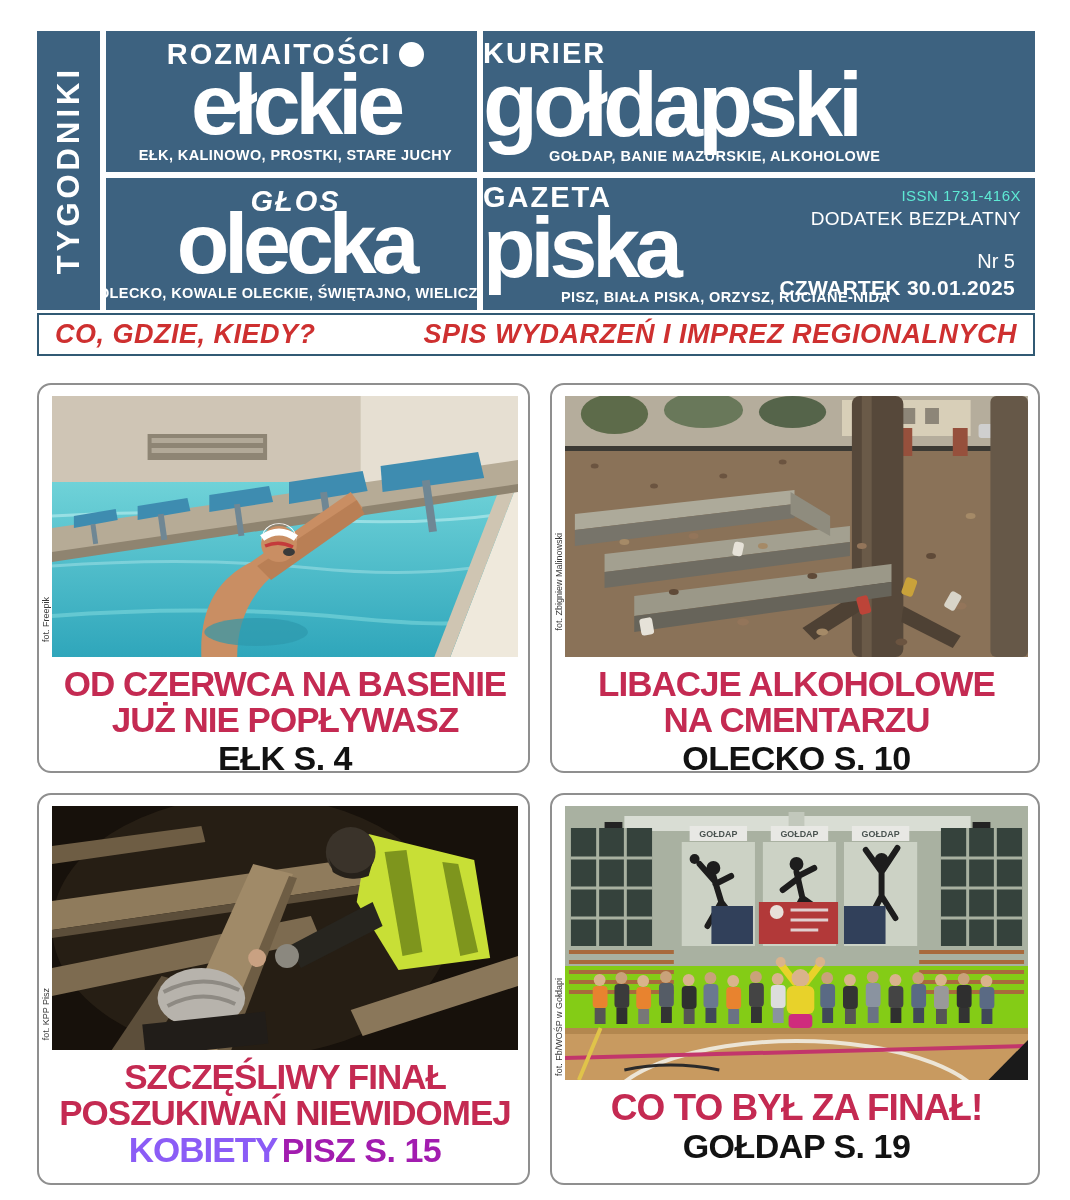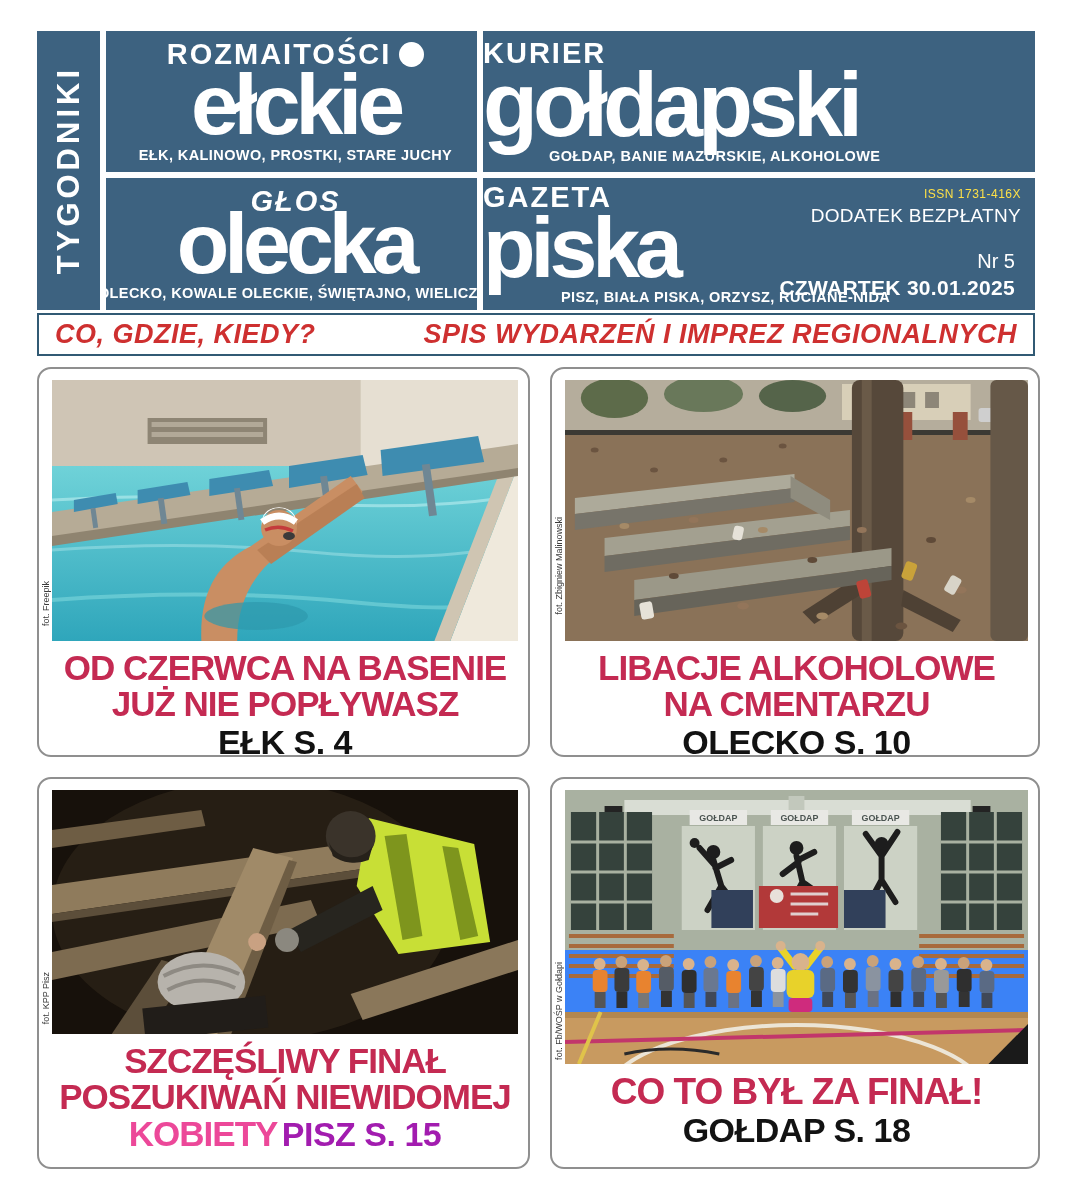--- a/index.html
+++ b/index.html
@@ -18,48 +18,48 @@
   .cell.center{align-items:center;text-align:center;padding-left:8px;}
   .cell.left{align-items:flex-start;}
   .kicker{font-size:29px;font-weight:bold;letter-spacing:2px;line-height:1;display:flex;align-items:center;gap:8px;}
   .kicker .dot{width:25px;height:25px;border-radius:50%;background:#fff;display:inline-block;}
   .bigword{font-weight:bold;line-height:.78;letter-spacing:-5px;margin-top:2px;}
   .bw1{font-size:86px;}  .bw2{font-size:90px;} .bw3{font-size:86px;} .bw4{font-size:86px;}
   .regions{font-size:14.5px;font-weight:bold;letter-spacing:.4px;margin-top:8px;white-space:nowrap;}
   .cell-goldapski .regions{margin-left:66px;}
   .cell-piska .regions{margin-left:78px;}
   .issue-top{position:absolute;right:14px;top:9px;text-align:right;}
-  .issn{font-size:12px;color:#fde047;letter-spacing:.5px;}
+  .issn{font-size:15px;color:#5eead4;letter-spacing:.5px;}
   .supplement{font-size:19px;font-weight:normal;margin-top:4px;letter-spacing:.3px;}
   .issue-bottom{position:absolute;right:20px;bottom:10px;text-align:right;}
   .issue-number{font-size:20px;}
   .issue-date{font-size:21px;font-weight:bold;margin-top:3px;letter-spacing:.3px;}
 
   
   .red-band{margin-top:3px;height:39px;border:2px solid #315a74;display:flex;align-items:center;
     justify-content:space-between;padding:0 16px;color:#ce3030;font-style:italic;font-weight:bold;
     font-size:27px;letter-spacing:.5px;}
 
   
-  .cards{margin-top:11px;display:grid;grid-template-columns:493px 490px;column-gap:15px;row-gap:18px;gap:20px;}
+  .cards{margin-top:27px;display:grid;grid-template-columns:493px 490px;column-gap:15px;row-gap:18px;gap:20px;}
   .card{position:relative;background:#fff;border:2px solid #8f8f8f;border-radius:14px;
     padding:11px 10px 0 13px;box-sizing:border-box;}
   .card{height:390px;}
   .card.tall{height:392px;}
-  .photo{width:100%;overflow:hidden;background:#3b82f6;}
+  .photo{width:100%;overflow:hidden;background:#84cc16;}
   .ph1,.ph2{height:261px;} .ph3{height:244px;} .ph4{height:274px;}
   .photo svg{display:block;width:100%;height:100%;}
   .credit{position:absolute;left:2px;writing-mode:vertical-rl;transform:rotate(180deg);
     font-size:9px;color:#3a3a3a;white-space:nowrap;}
   .cr1{top:212px;} .cr2{top:148px;} .cr3{top:193px;} .cr4{top:183px;}
   .headlines{text-align:center;margin-top:9px;line-height:1.04;}
   .hl{display:block;color:#c42a52;font-weight:bold;font-size:35px;letter-spacing:-1px;}
   .pref{display:block;color:#121212;font-weight:bold;font-size:34px;letter-spacing:-.5px;margin-top:2px;}
   .inline-row{display:block;}
-  .hl-inline{color:#ec4899;font-weight:bold;font-size:35px;letter-spacing:-1px;}
+  .hl-inline{color:#8b5cf6;font-weight:bold;font-size:35px;letter-spacing:-1px;}
   .pref-inline{color:#a21caf;font-weight:bold;font-size:34px;letter-spacing:-.5px;}
   .hl-big{font-size:37px;}
 </style>
 </head>
 <body>
 
 <div class="page">
   <div class="content">
 
     <header class="masthead">
@@ -433,19 +433,19 @@
               <path d="M0,252 L468,240" stroke="#c2366b" stroke-width="4"></path>
               <path d="M36,222 L14,274" stroke="#e0c34a" stroke-width="4"></path>
               <path d="M60,264 q46,-10 96,0" stroke="#2a2a2a" stroke-width="3" fill="none"></path>
               <polygon points="428,274 468,234 468,274" fill="#1a1a1a"></polygon>
             </g>
           </svg>
         </div>
         <div class="credit cr4">fot. Fb/WOŚP w Gołdapi</div>
         <div class="headlines">
           <span class="hl hl-big">CO TO BYŁ ZA FINAŁ!</span>
-          <span class="pref">GOŁDAP S. 18</span>
+          <span class="pref">GOŁDAP S. 19</span>
         </div>
       </article>
 
     </main>
   </div>
 </div>
 
 </body></html>

